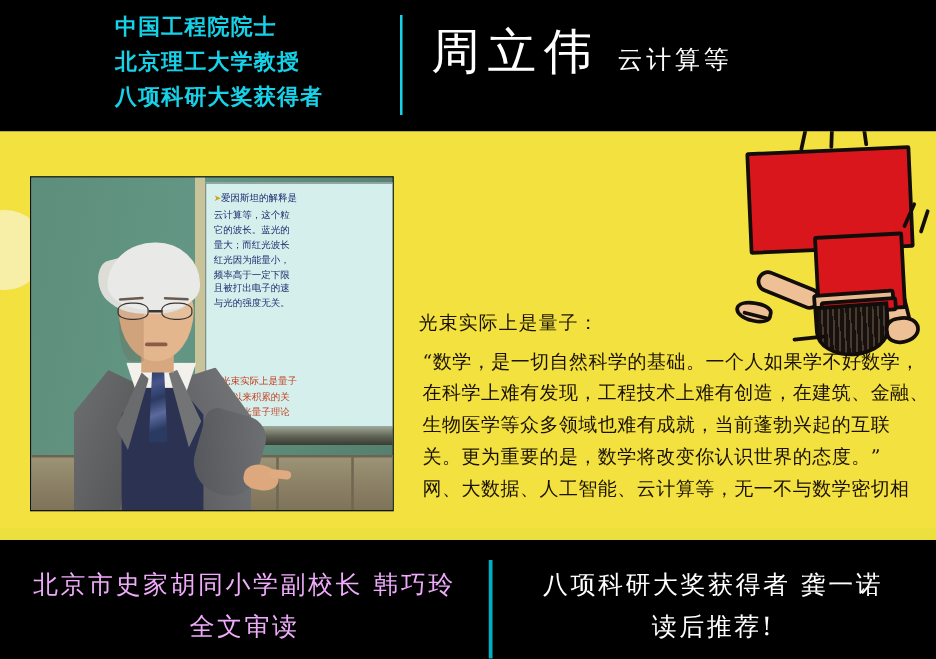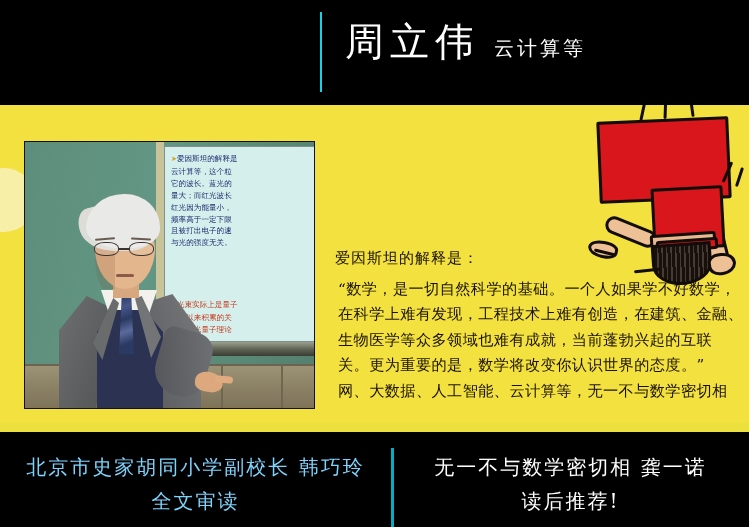--- a/index.html
+++ b/index.html
@@ -276,39 +276,44 @@
   .mline{position:absolute;background:#120d0a;border-radius:2px;}
 
   
   .footer{position:absolute;left:0;top:432px;width:749px;height:95px;background:#000;}
   .footer-divider{
     position:absolute;left:391px;top:16px;width:3px;height:79px;
     background:#02afc2;
   }
   .f-left{
     position:absolute;left:0;top:18px;width:391px;text-align:center;
-    color:#7dd3fc;
+    color:#f0abfc;
     font-family:"DejaVu Serif","Liberation Serif",serif;
     font-size:20px;line-height:34px;letter-spacing:2px;
   }
   .f-right{
     position:absolute;left:392px;top:18px;width:357px;text-align:center;
     color:#ffffff;
     font-family:"DejaVu Serif","Liberation Serif",serif;
     font-size:20px;line-height:34px;letter-spacing:2px;
   }
   .f-left div,.f-right div{white-space:nowrap;}
 </style>
 </head>
 <body>
 
 <div class="poster">
 
   <div class="header">
 
+    <div class="credentials">
+      <div>中国工程院院士</div>
+      <div>北京理工大学教授</div>
+      <div>八项科研大奖获得者</div>
+    </div>
 
     <div class="header-divider"></div>
 
     <div class="title-wrap">
       <span class="title-main">周立伟</span>
       <span class="title-sub">云计算等</span>
     </div>
   </div>
 
   <div class="panel">
@@ -365,21 +370,21 @@
           <div class="lens r"></div>
           <div class="bridge"></div>
         </div>
         <div class="mouth"></div>
         <div class="arm-r"></div>
         <div class="hand"></div>
         <div class="finger"></div>
       </div>
     </div>
 
-    <div class="intro">爱因斯坦的解释是：</div>
+    <div class="intro">光束实际上是量子：</div>
 
     <div class="quote">
       <p>“数学，是一切自然科学的基础。一个人如果学不好数学，</p>
       <p>在科学上难有发现，工程技术上难有创造，在建筑、金融、</p>
       <p>生物医学等众多领域也难有成就，当前蓬勃兴起的互联</p>
       <p>关。更为重要的是，数学将改变你认识世界的态度。”</p>
       <p>网、大数据、人工智能、云计算等，无一不与数学密切相</p>
     </div>
 
     <div class="cartoon">
@@ -408,18 +413,18 @@
 
   <div class="footer">
     <div class="footer-divider"></div>
 
     <div class="f-left">
       <div>北京市史家胡同小学副校长 韩巧玲</div>
       <div>全文审读</div>
     </div>
 
     <div class="f-right">
-      <div>无一不与数学密切相 龚一诺</div>
+      <div>八项科研大奖获得者 龚一诺</div>
       <div>读后推荐!</div>
     </div>
   </div>
 
 </div>
 
 </body></html>

